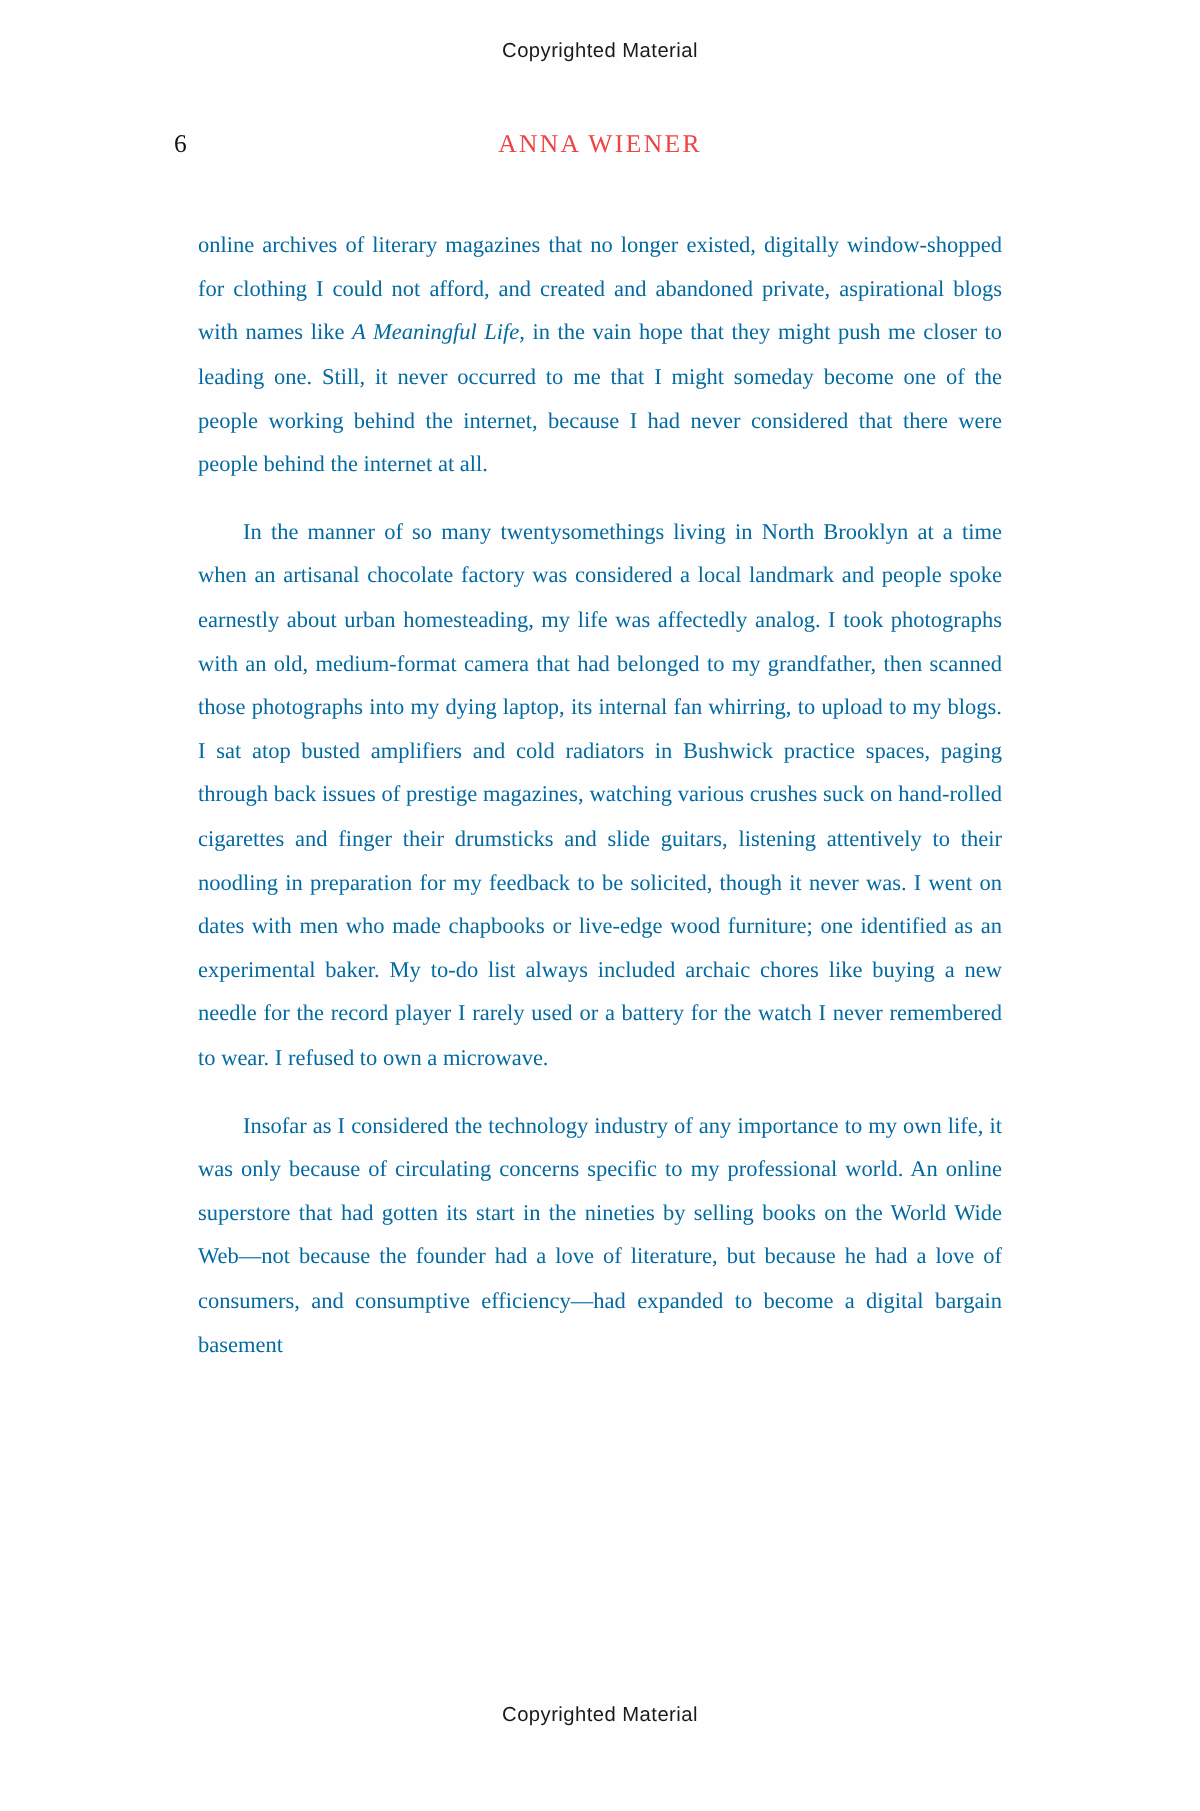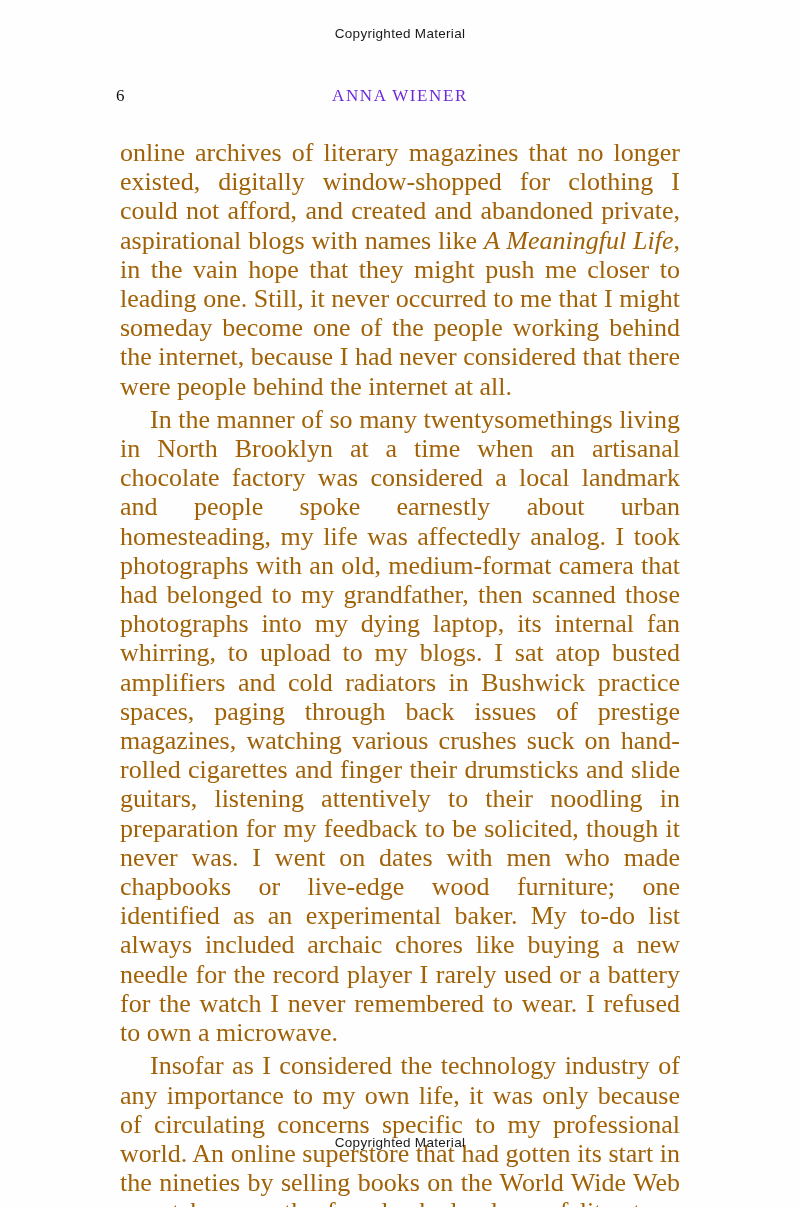--- a/index.html
+++ b/index.html
@@ -58,36 +58,36 @@
     color: #111;
   }
   .author-name {
     position: absolute;
     left: 0;
     top: 0;
     width: 100%;
     text-align: center;
     font-size: 17px;
     letter-spacing: 1.6px;
-    color: #6d28d9;
+    color: #ef4444;
   }
   .body-block {
     position: absolute;
     top: 134px;
     left: 116px;
     width: 568px;
   }
   .body-block p {
-    margin: 4px;
-    font-size: 26px;
+    margin: 16px;
+    font-size: 15px;
     line-height: 29.2px;
     text-align: justify;
     text-justify: inter-word;
     hyphens: none;
-    color: #a16207;
+    color: #0369a1;
   }
   .body-block p.indent {
     text-indent: 30px;
   }
   .body-block p em {
     font-style: italic;
   }
 </style>
 </head>
 <body>

